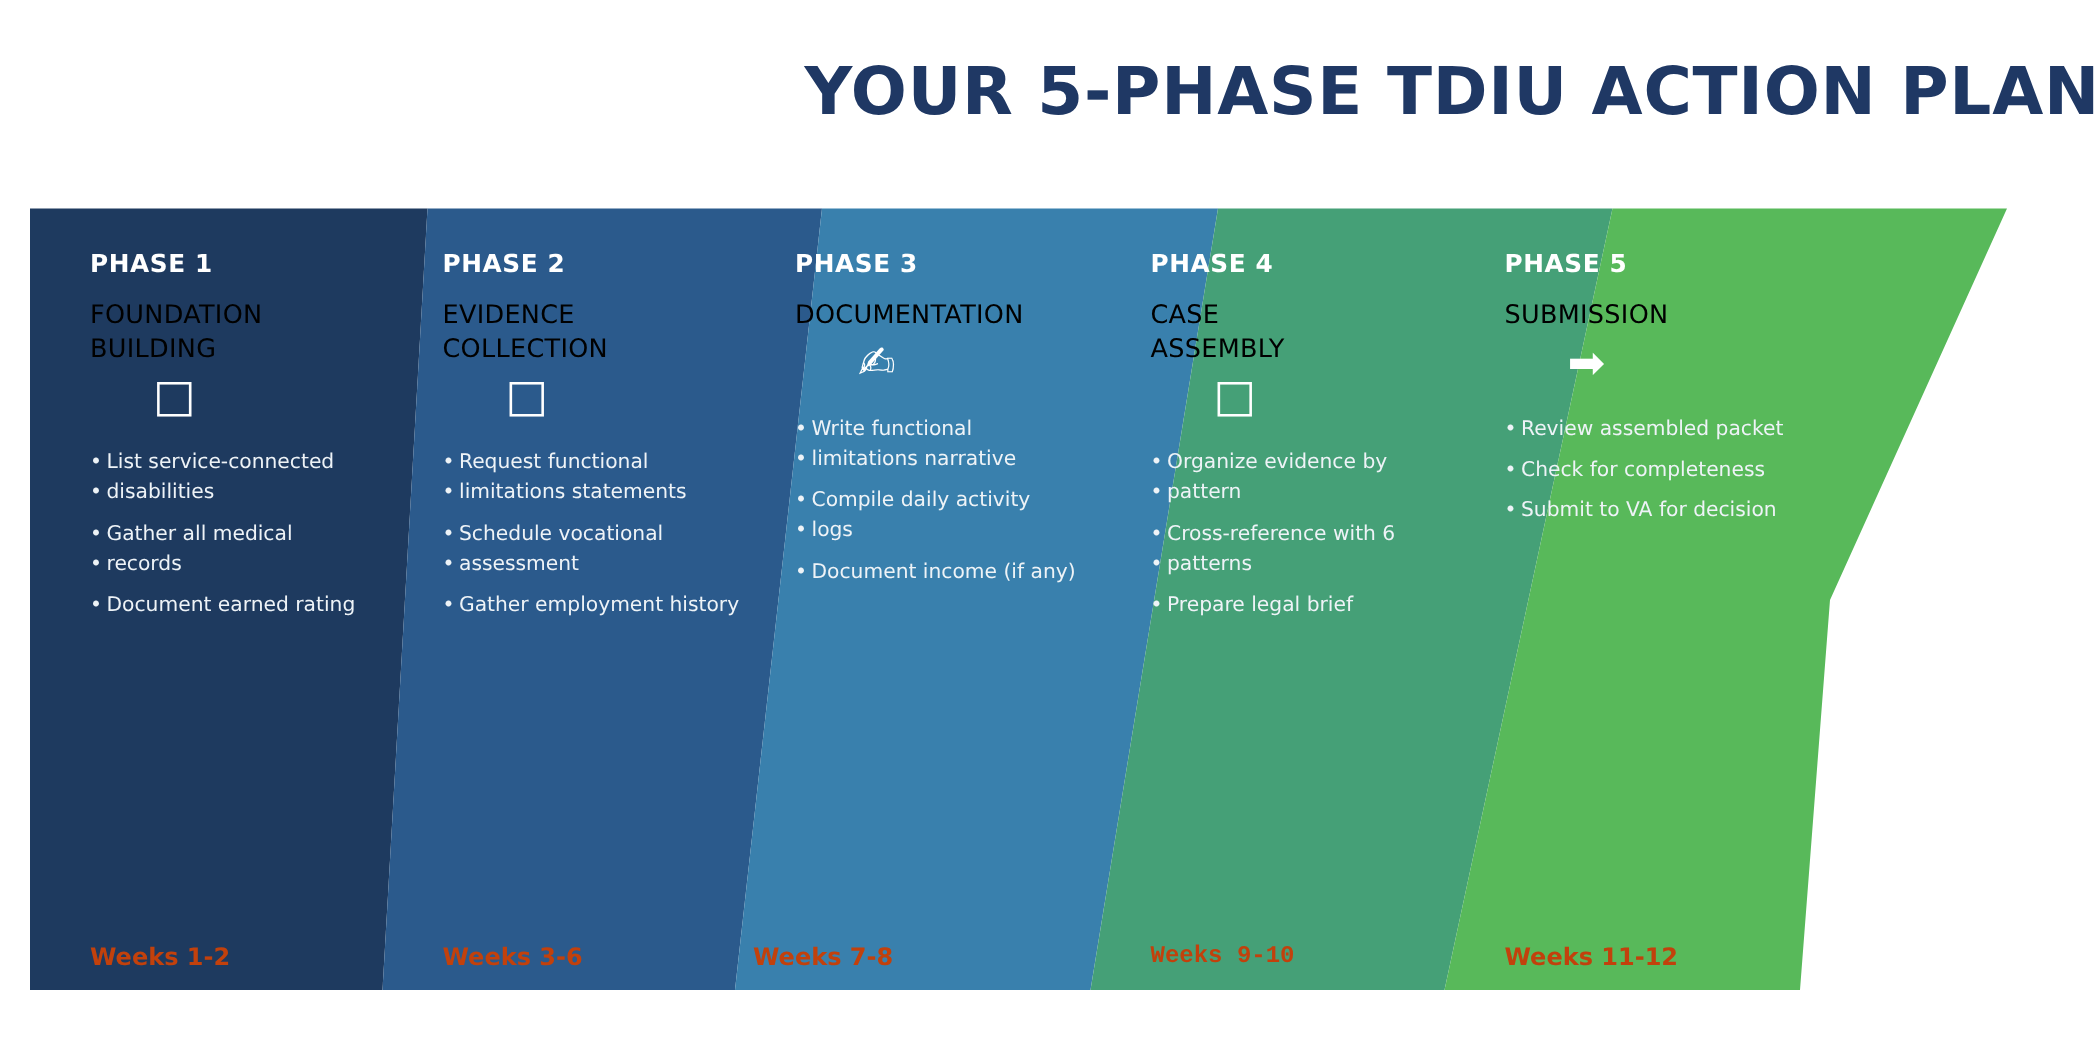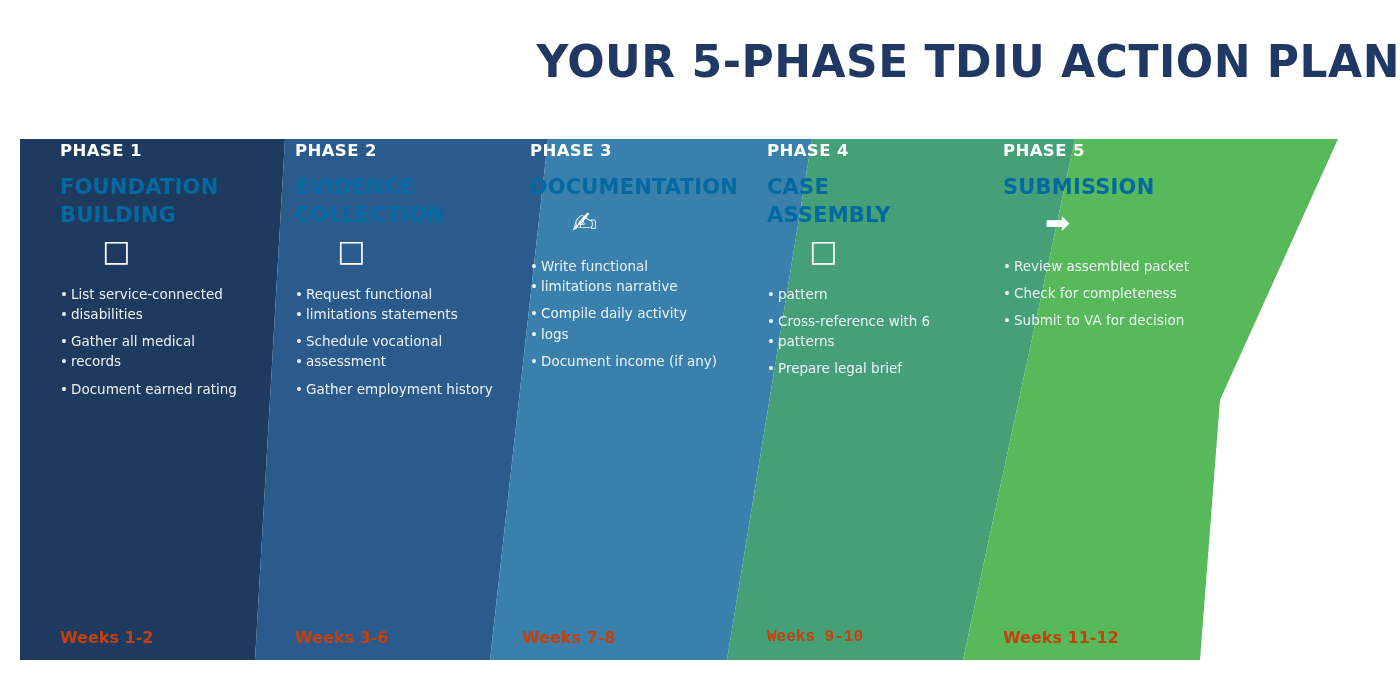--- a/index.html
+++ b/index.html
@@ -43,36 +43,36 @@
     top: 0;
     width: 1400px;
     height: 700px;
   }
 
   .phase-col {
     position: absolute;
     top: 139px;
     height: 521px;
     box-sizing: border-box;
-    padding-top: 3px;
+    padding-top: 28px;
   }
 
   .phase-label {
     font-size: 16.5px;
     font-weight: bold;
     color: #ffffff;
     letter-spacing: 0.4px;
     line-height: 1.1;
     margin-bottom: 14px;
   }
 
   .phase-name {
-    font-size: 21px;
-    font-weight: bold;
-    color: #0369a1;
+    font-size: 17px;
+    font-weight: normal;
+    color: #000000;
     line-height: 1.32;
     letter-spacing: 0.2px;
   }
 
   .phase-icon {
     font-family: "DejaVu Sans", "Liberation Sans", sans-serif;
     color: #ffffff;
     font-size: 30px;
     line-height: 1;
     text-align: left;
@@ -175,21 +175,21 @@
           </div>
           <div class="bullet-group">
             <div class="bullet-line">Schedule vocational</div>
             <div class="bullet-line">assessment</div>
           </div>
           <div class="bullet-group">
             <div class="bullet-line">Gather employment history</div>
           </div>
         </div>
       </div>
-      <div class="weeks-label" style="left: 522px; bottom: 0px; top: 628px; position: absolute;">Weeks 7-8</div>
+      <div class="weeks-label" style="left: 502px; bottom: 0px; top: 628px; position: absolute;">Weeks 7-8</div>
       <div class="phase-col" style="left: 530px; width: 277px;">
         <div class="phase-label">PHASE 3</div>
         <div class="phase-name">
           <div>DOCUMENTATION</div>
         </div>
         <div class="icon-row">
           <span class="phase-icon" style="margin-left: 42px;">✍</span>
         </div>
         <div class="phase-bullets">
           <div class="bullet-group">
@@ -210,20 +210,21 @@
         <div class="phase-label">PHASE 4</div>
         <div class="phase-name">
           <div>CASE</div>
           <div>ASSEMBLY</div>
         </div>
         <div class="icon-row">
           <span class="phase-icon" style="margin-left: 42px;">□</span>
         </div>
         <div class="phase-bullets">
           <div class="bullet-group">
+            <div class="bullet-line">Organize evidence by</div>
             <div class="bullet-line">pattern</div>
           </div>
           <div class="bullet-group">
             <div class="bullet-line">Cross-reference with 6</div>
             <div class="bullet-line">patterns</div>
           </div>
           <div class="bullet-group">
             <div class="bullet-line">Prepare legal brief</div>
           </div>
         </div>

